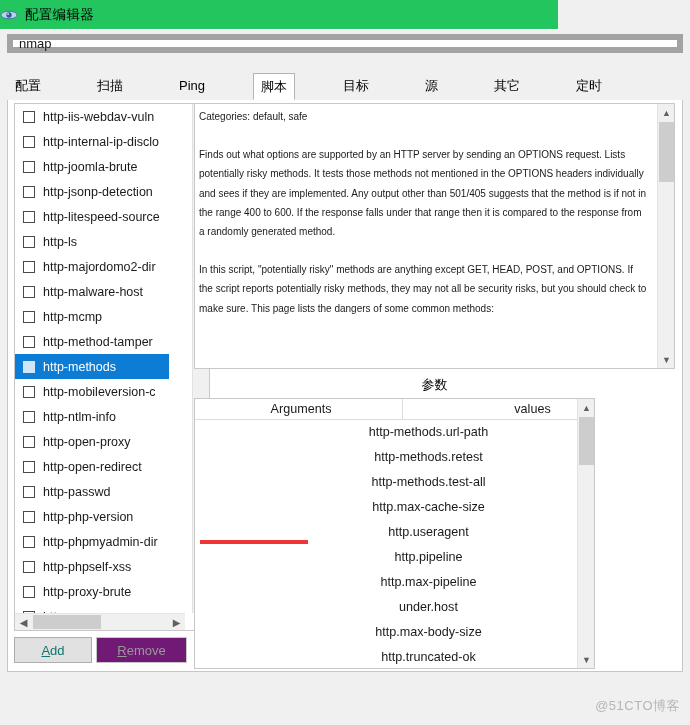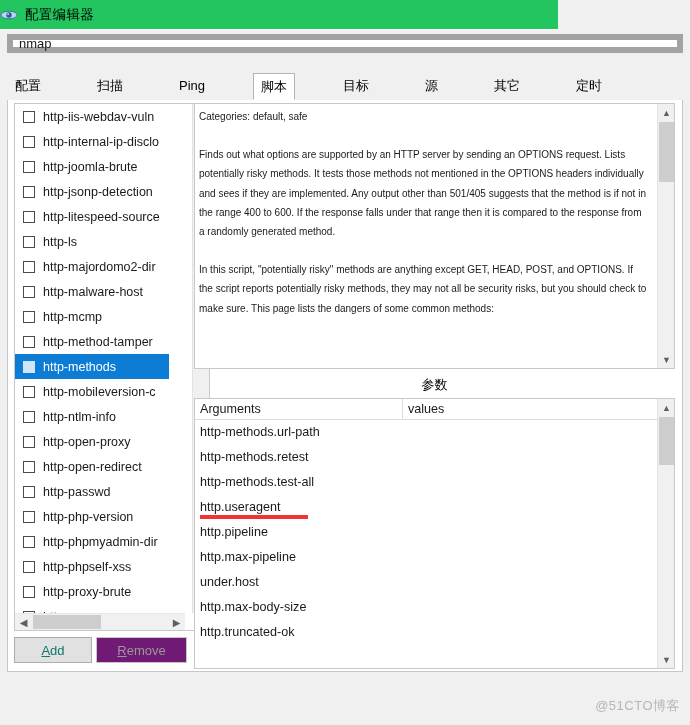--- a/index.html
+++ b/index.html
@@ -280,26 +280,27 @@
     width: 481px;
     text-align: center;
     font-size: 13px;
     color: #000;
   }
 
   .argtable {
     position: absolute;
     left: 186px;
     top: 298px;
-    width: 481px;
+    width: 401px;
     height: 271px;
     background: #ffffff;
     border: 1px solid #c8c8c8;
     box-sizing: border-box;
     overflow: hidden;
+    text-align: center;
   }
   .arg-header {
     position: absolute;
     left: 0; top: 0;
     width: 462px;
     height: 21px;
     border-bottom: 1px solid #dcdcdc;
     box-sizing: border-box;
   }
   .arg-header .col {
@@ -508,20 +509,21 @@
 
     <div class="argtable">
       <div class="arg-header">
         <div class="col c1">Arguments</div>
         <div class="col c2">values</div>
       </div>
       <div class="arg-rows">
           <div class="arg-row"><span>http-methods.url-path</span></div>
           <div class="arg-row"><span>http-methods.retest</span></div>
           <div class="arg-row"><span>http-methods.test-all</span></div>
+          <div class="arg-row"><span>http.max-cache-size</span></div>
           <div class="arg-row"><span>http.useragent</span><span class="underline" style="background: rgb(240, 52, 52);"></span></div>
           <div class="arg-row"><span>http.pipeline</span></div>
           <div class="arg-row"><span>http.max-pipeline</span></div>
           <div class="arg-row"><span>under.host</span></div>
           <div class="arg-row"><span>http.max-body-size</span></div>
           <div class="arg-row"><span>http.truncated-ok</span></div>
         </div>
       <div class="vsb" style="height:269px;">
         <div class="arrow up">▲</div>
         <div class="thumb" style="top:18px;height:48px;"></div>

